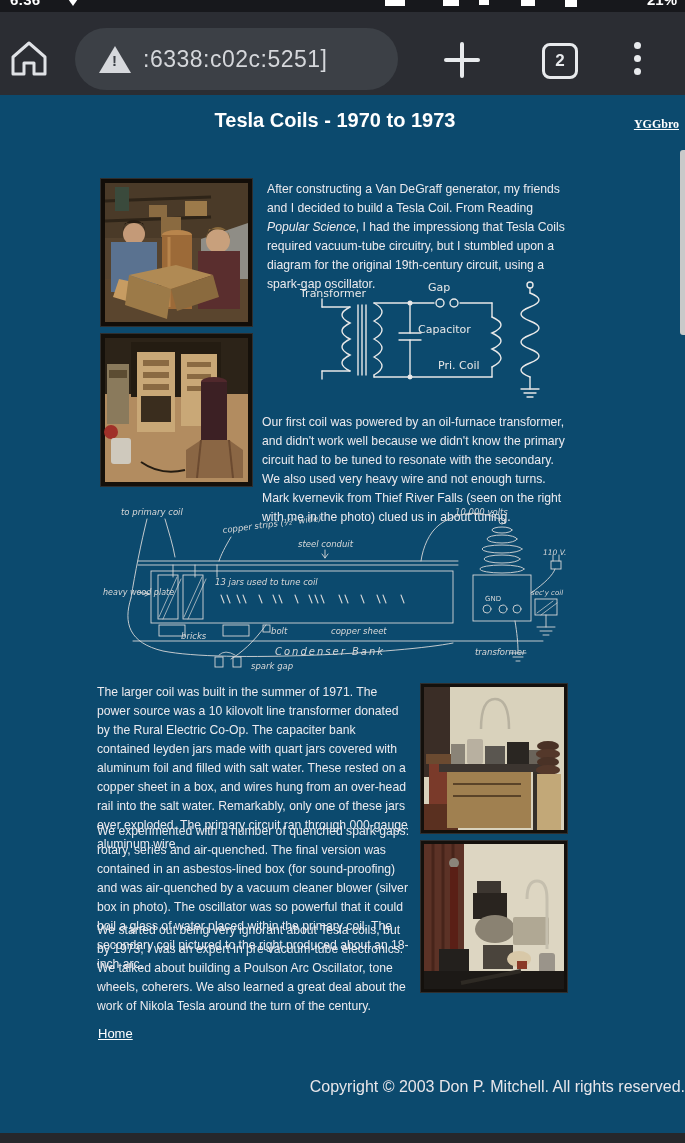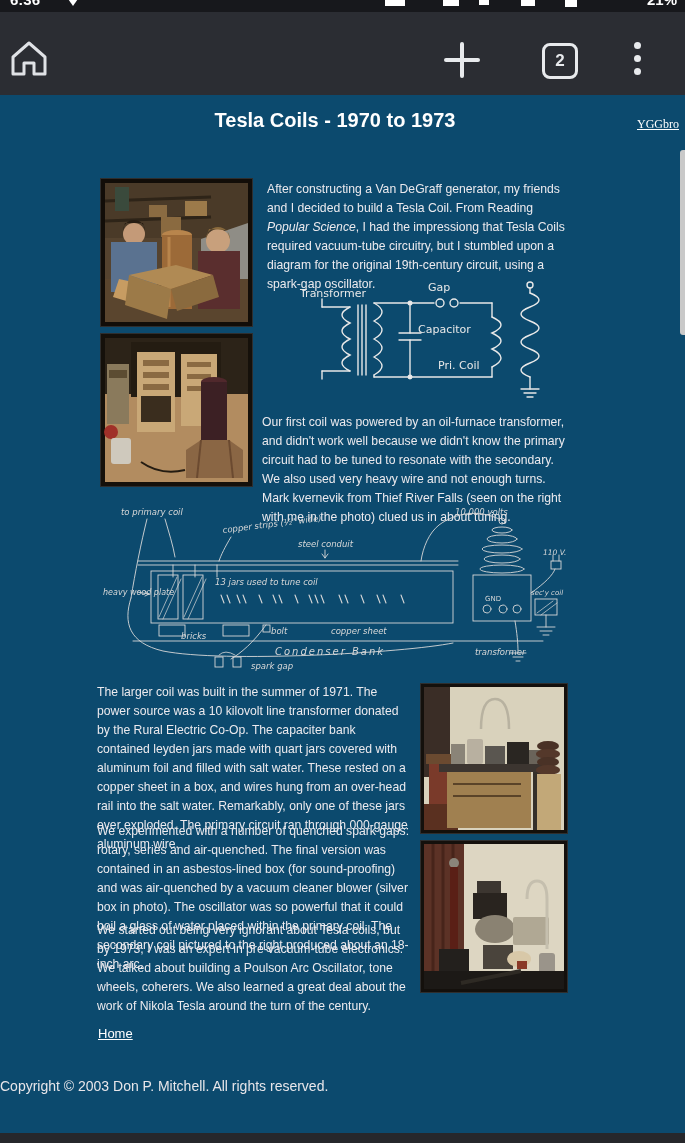--- a/index.html
+++ b/index.html
@@ -22,27 +22,27 @@
   .plus-btn:before{content:"";position:absolute;left:18px;top:2px;width:4px;height:36px;background:#e8eaed;border-radius:2px;}
   .plus-btn:after{content:"";position:absolute;left:2px;top:18px;width:36px;height:4px;background:#e8eaed;border-radius:2px;}
   .tab-btn{position:absolute;left:542px;top:31px;width:30px;height:30px;border:3px solid #e8eaed;border-radius:8px;
            color:#e8eaed;font-weight:bold;font-size:17px;display:flex;align-items:center;justify-content:center;}
   .menu-btn{position:absolute;left:630px;top:28px;width:14px;height:40px;}
   .menu-btn i{position:absolute;left:4px;width:7px;height:7px;border-radius:50%;background:#e8eaed;}
   
   .content{position:absolute;left:0;top:95px;width:685px;height:1038px;background:#0c4a6e;color:#eceaee;}
   .page-title{position:absolute;left:0;top:14px;width:670px;text-align:center;color:#fff;font-weight:bold;font-size:20px;}
   .ygg{position:absolute;right:6px;top:22px;color:#fff;font-family:"Liberation Serif","DejaVu Serif",serif;
-       font-weight:normal;font-size:12px;text-decoration:underline;}
+       font-weight:bold;font-size:12px;text-decoration:underline;}
   .scrollbar{position:absolute;right:0px;top:55px;width:5px;height:185px;background:#c9c9c9;border-radius:3px 0 0 3px;}
   p.body{font-size:12.2px;line-height:19px;margin:0;}
   .right-al{}
   .photo{position:absolute;border:1px solid #2e2e2e;background:#111;}
   .home-link{position:absolute;left:98px;top:931px;color:#fff;font-size:13px;text-decoration:underline;}
-  .footer{position:absolute;left:0;top:983px;width:685px;text-align:left;font-size:14px;color:#e8e6ea;}
+  .footer{position:absolute;left:0;top:983px;width:685px;text-align:right;font-size:16px;color:#e8e6ea;}
   .navbar{position:absolute;left:0;top:1133px;width:685px;height:10px;background:#26272b;}
   svg text{font-family:"DejaVu Sans",sans-serif;}
 </style>
 </head>
 <body>
 
 <div class="phone">
 
   <div class="statusbar">
     <span class="time">6:36</span>
@@ -53,20 +53,24 @@
     <span class="st-ic" style="right:150px;width:14px;height:8px;"></span>
     <span class="st-ic" style="right:108px;width:12px;height:9px;"></span>
     <span class="batt-pct">21%</span>
   </div>
 
   <div class="toolbar">
     <div class="home-btn">
       <svg width="42" height="42" viewBox="0 0 42 42" fill="none" stroke="#e0e2e6" stroke-width="3" stroke-linejoin="round">
         <path d="M5 19 L21 5 L37 19 V36 H26 V25 H16 V36 H5 Z"></path>
       </svg>
+    </div>
+    <div class="urlpill">
+      <span class="warn"></span>
+      <span class="urltext">:6338:c02c:5251]</span>
     </div>
     <div class="plus-btn"></div>
     <div class="tab-btn">
       <span>2</span>
     </div>
     <div class="menu-btn">
       <i style="top:2px"></i>
         <i style="top:15px"></i>
         <i style="top:28px"></i>
     </div>

